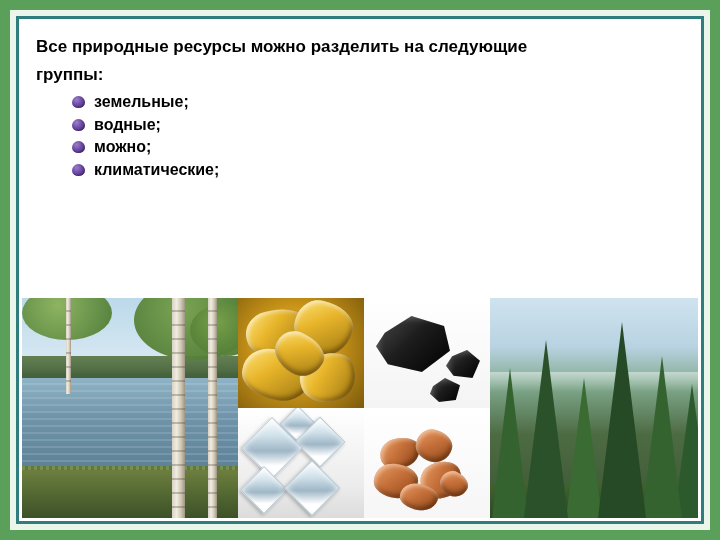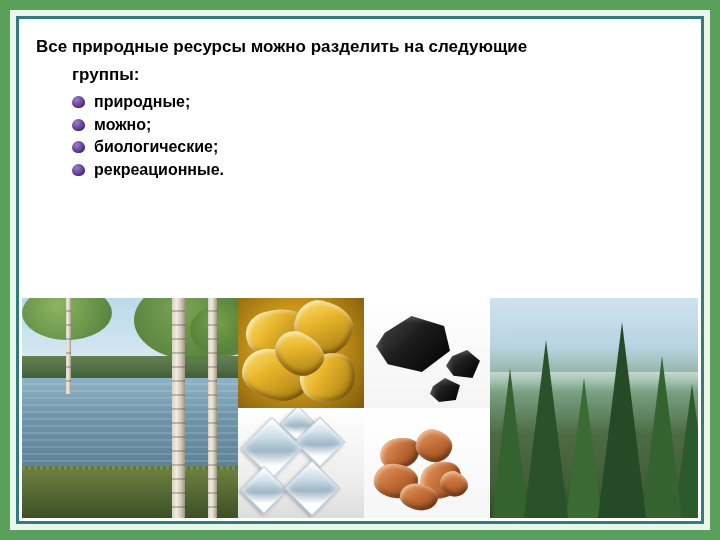--- a/index.html
+++ b/index.html
@@ -80,21 +80,20 @@
     font-size: 17px;
     font-weight: bold;
     color: #000000;
     line-height: 1.5;
     text-align: justify;
     text-justify: inter-word;
     margin: 0 0 2px 0;
   }
   .intro-line2 {
     text-align: left;
-    margin-left: 36px;
   }
 
   .list {
     margin: 4px 0 0 0;
     padding: 0 0 0 36px;
     list-style: none;
   }
   .list li {
     position: relative;
     font-size: 16px;
@@ -314,33 +313,33 @@
   <div class="frame-inner2"></div>
 
   <div class="content">
 
     <p class="intro">Все природные ресурсы можно разделить на следующие</p>
     <p class="intro intro-line2">группы:</p>
 
     <ul class="list">
       <li>
         <span class="bullet"></span>
-        <span>природные;</span>
+        <span>земельные;</span>
+      </li>
+      <li>
+        <span class="bullet"></span>
+        <span>водные;</span>
       </li>
       <li>
         <span class="bullet"></span>
         <span>можно;</span>
       </li>
       <li>
         <span class="bullet"></span>
-        <span>биологические;</span>
-      </li>
-      <li>
-        <span class="bullet"></span>
-        <span>рекреационные.</span>
+        <span>климатические;</span>
       </li>
     </ul>
 
     <div class="photos">
 
       <div class="photo p-lake">
         <div class="lake-far"></div>
         <div class="lake-water"></div>
         <div class="lake-grass"></div>
         <div class="lake-shore"></div>

